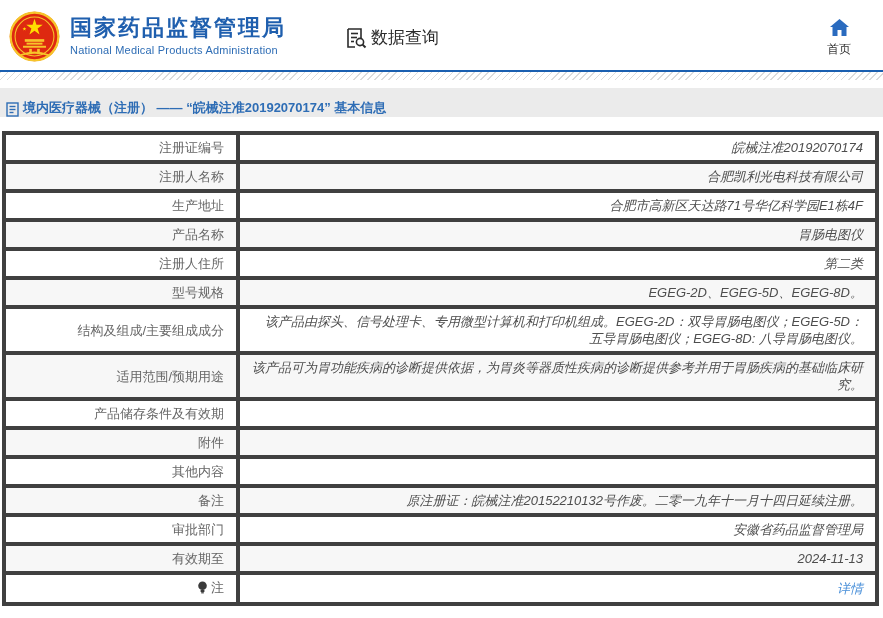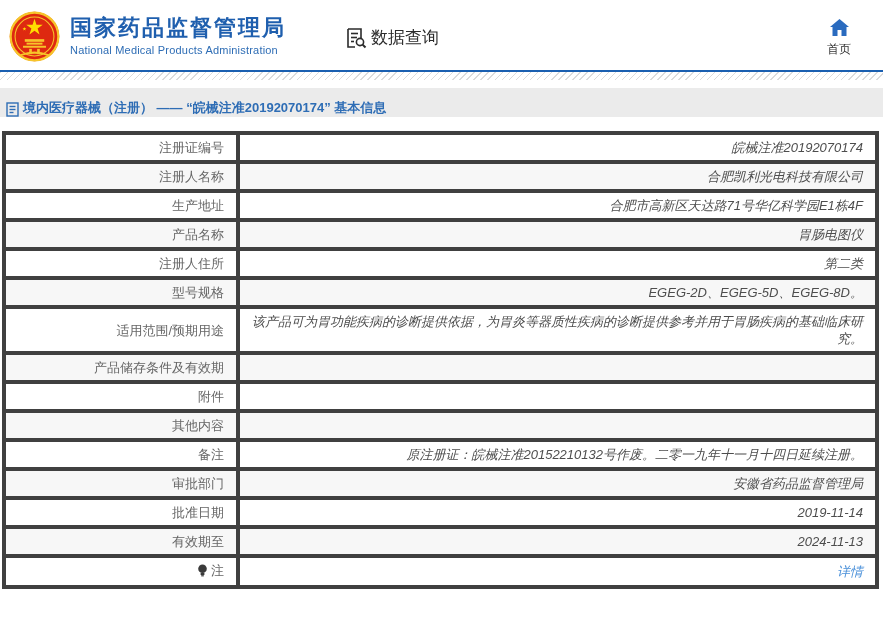--- a/index.html
+++ b/index.html
@@ -134,20 +134,26 @@
           <td class="value-cell"><span>第二类</span></td>
         </tr>
         <tr>
           <td class="label-cell"><span class="label-inner">
               <span>型号规格</span>
             </span></td>
           <td class="value-cell"><span>EGEG-2D、EGEG-5D、EGEG-8D。</span></td>
         </tr>
         <tr>
           <td class="label-cell"><span class="label-inner">
+              <span>结构及组成/主要组成成分</span>
+            </span></td>
+          <td class="value-cell"><span>该产品由探头、信号处理卡、专用微型计算机和打印机组成。EGEG-2D：双导胃肠电图仪；EGEG-5D：五导胃肠电图仪；EGEG-8D: 八导胃肠电图仪。</span></td>
+        </tr>
+        <tr>
+          <td class="label-cell"><span class="label-inner">
               <span>适用范围/预期用途</span>
             </span></td>
           <td class="value-cell"><span>该产品可为胃功能疾病的诊断提供依据，为胃炎等器质性疾病的诊断提供参考并用于胃肠疾病的基础临床研究。</span></td>
         </tr>
         <tr>
           <td class="label-cell"><span class="label-inner">
               <span>产品储存条件及有效期</span>
             </span></td>
           <td class="value-cell"><span></span></td>
         </tr>
@@ -167,26 +173,20 @@
           <td class="label-cell"><span class="label-inner">
               <span>备注</span>
             </span></td>
           <td class="value-cell"><span>原注册证：皖械注准20152210132号作废。二零一九年十一月十四日延续注册。</span></td>
         </tr>
         <tr>
           <td class="label-cell"><span class="label-inner">
               <span>审批部门</span>
             </span></td>
           <td class="value-cell"><span>安徽省药品监督管理局</span></td>
-        </tr>
-        <tr>
-          <td class="label-cell"><span class="label-inner">
-              <span>批准日期</span>
-            </span></td>
-          <td class="value-cell"><span>2019-11-14</span></td>
         </tr>
         <tr>
           <td class="label-cell"><span class="label-inner">
               <span>有效期至</span>
             </span></td>
           <td class="value-cell"><span>2024-11-13</span></td>
         </tr>
         <tr>
           <td class="label-cell"><span class="label-inner">
               <svg class="lamp" width="11" height="13" viewBox="0 0 11 13">

